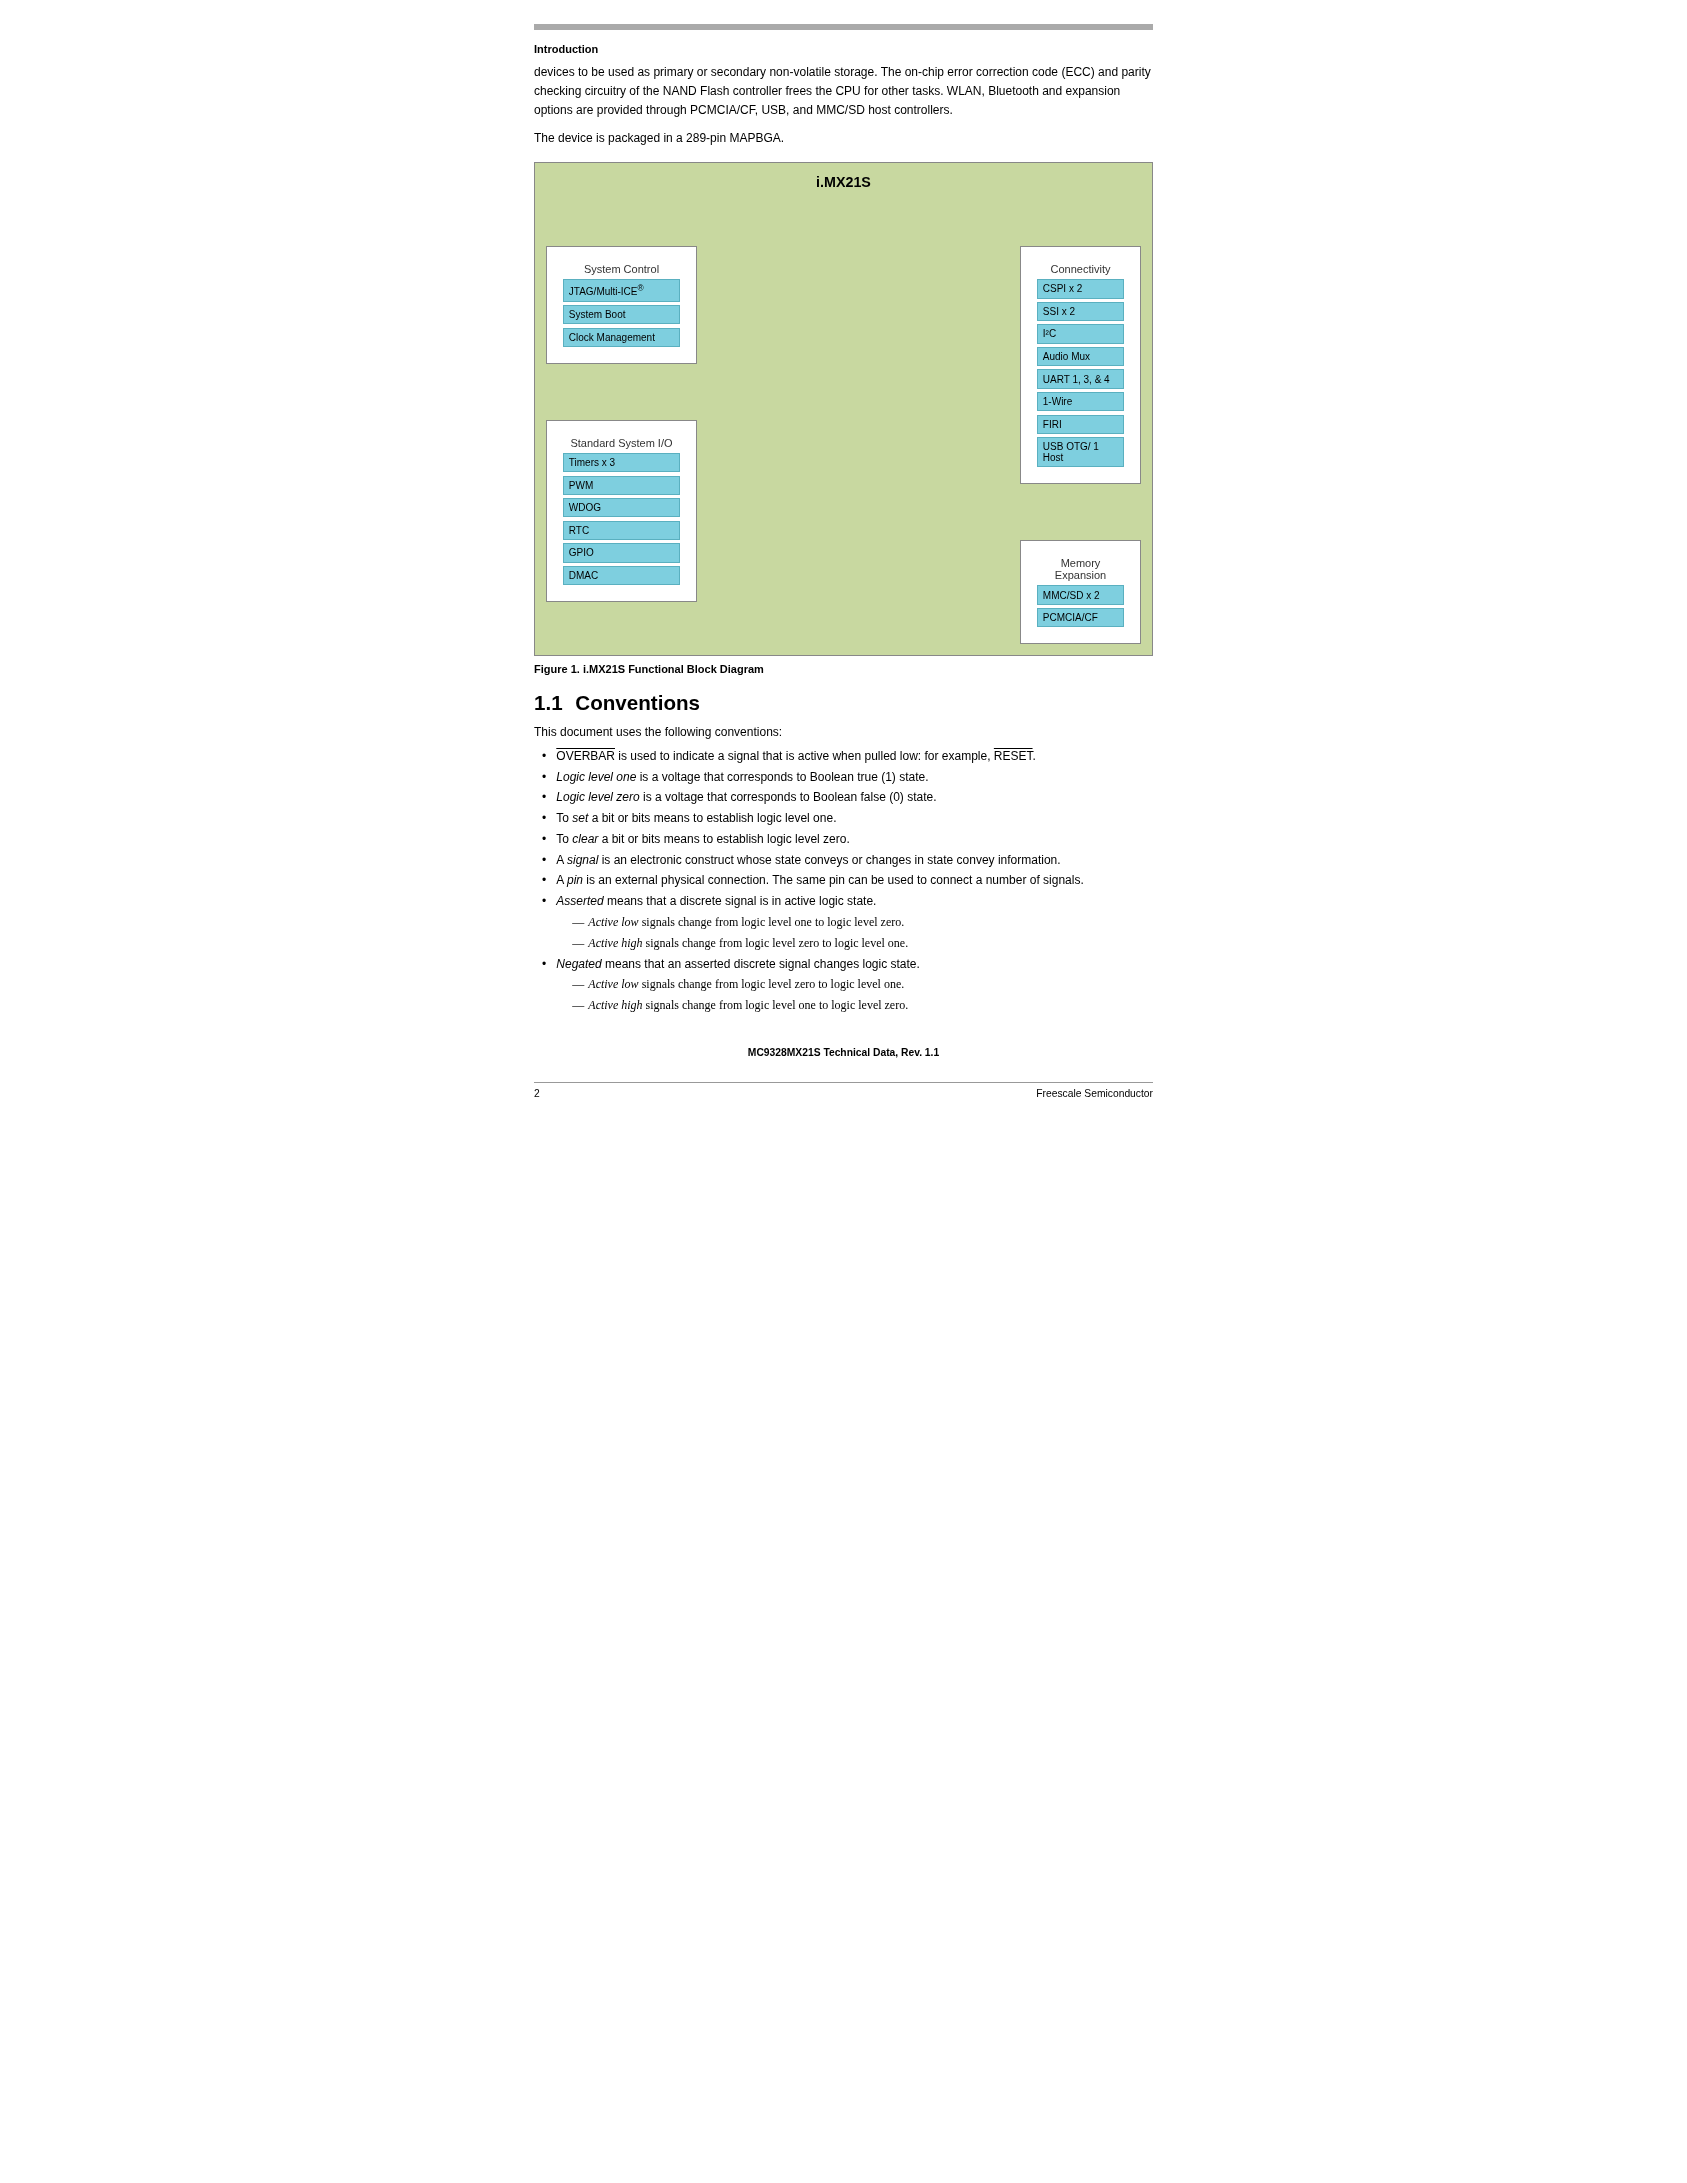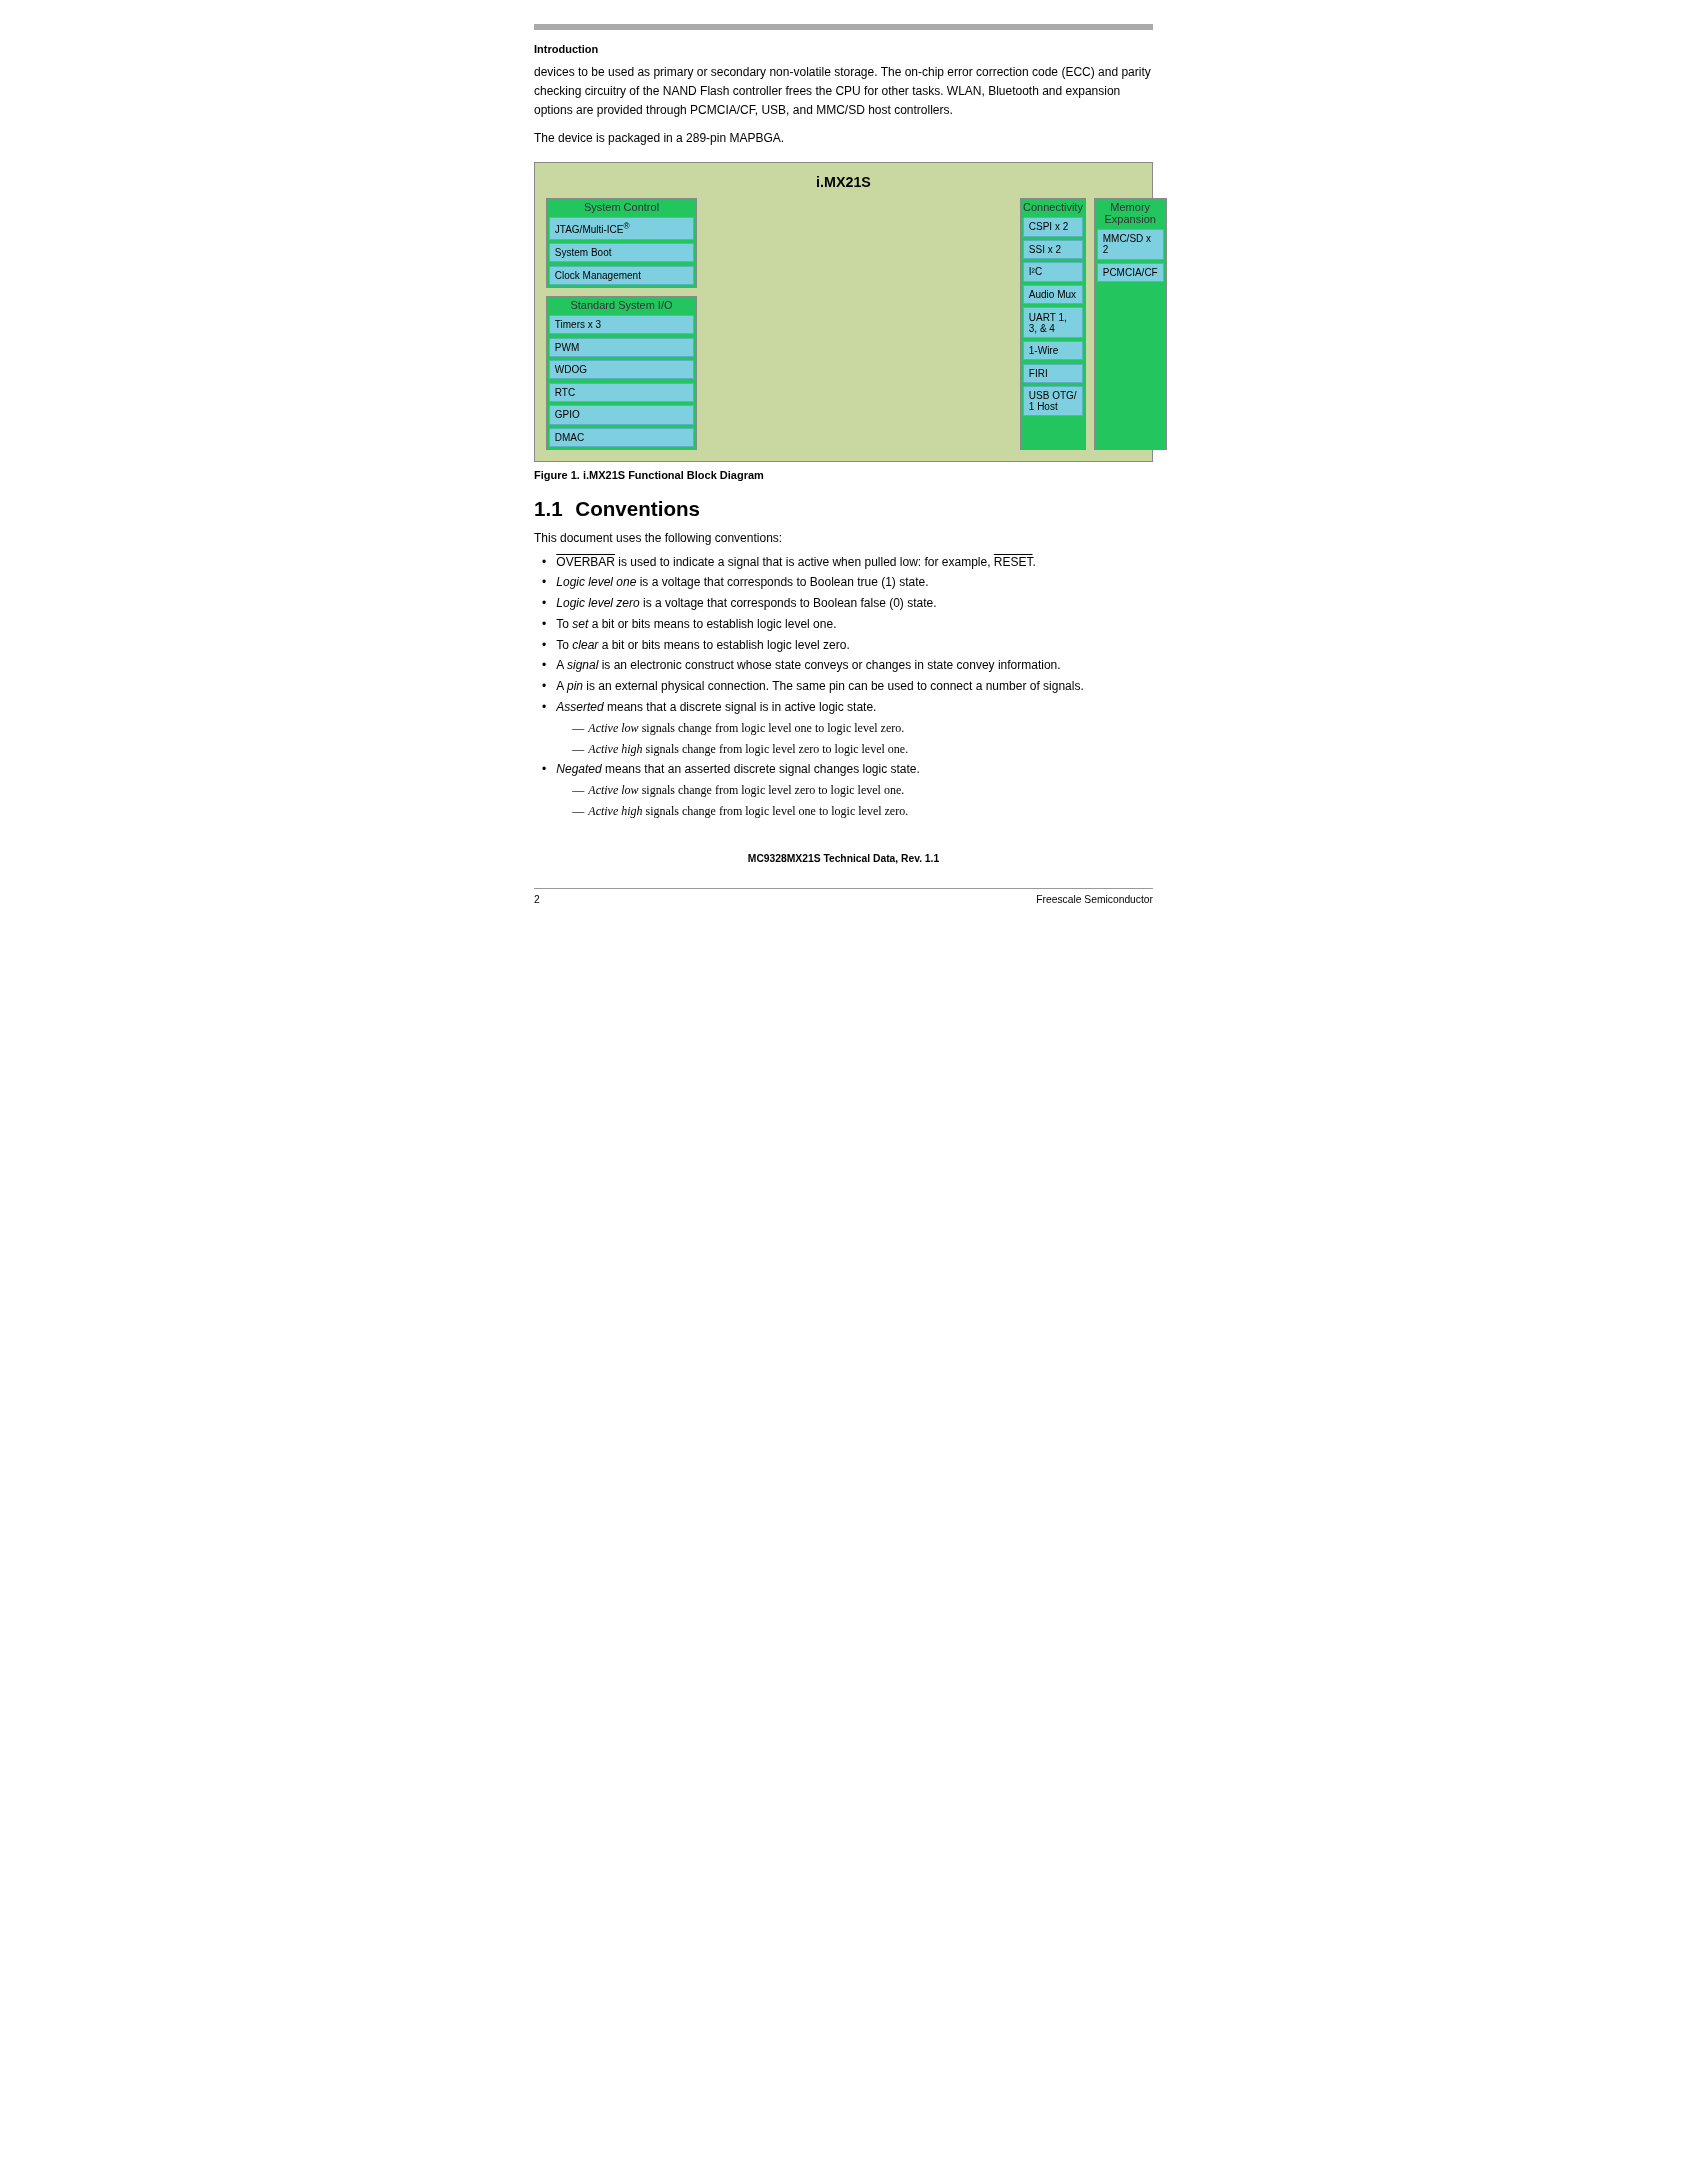--- a/index.html
+++ b/index.html
@@ -60,27 +60,28 @@
       flex: 1;
       display: flex;
       flex-direction: column;
       gap: 8px;
     }
     
     .col-right {
       width: 121px;
       flex-shrink: 0;
       display: flex;
-      flex-direction: row;
+      flex-direction: column;
       gap: 8px;
     }
     .block-group {
       border: 1.6px solid #888;
-      background: #22c55e;
-      padding: 2px;
+      background: #ffffff;
+      padding: 16px;
+      margin-top: 48px;
     }
     .block-group-title {
       font-size: 11px;
       font-weight: normal;
       text-align: center;
       margin-bottom: 4px;
       color: #333;
     }
     .blue-box {
       background: #7ecfdf;

